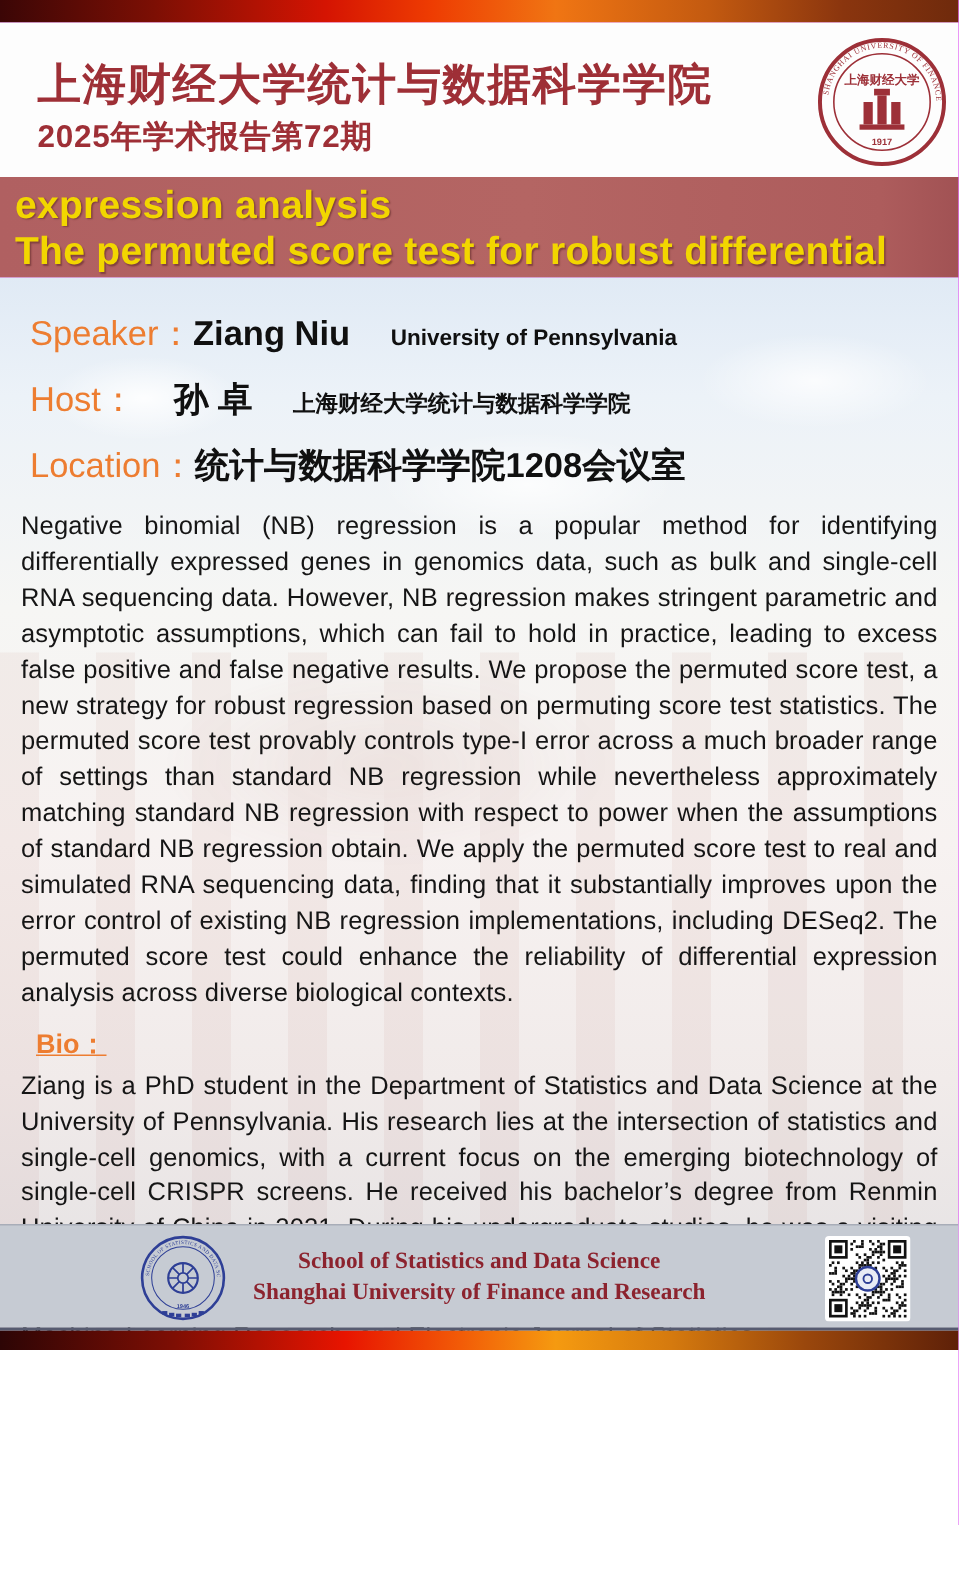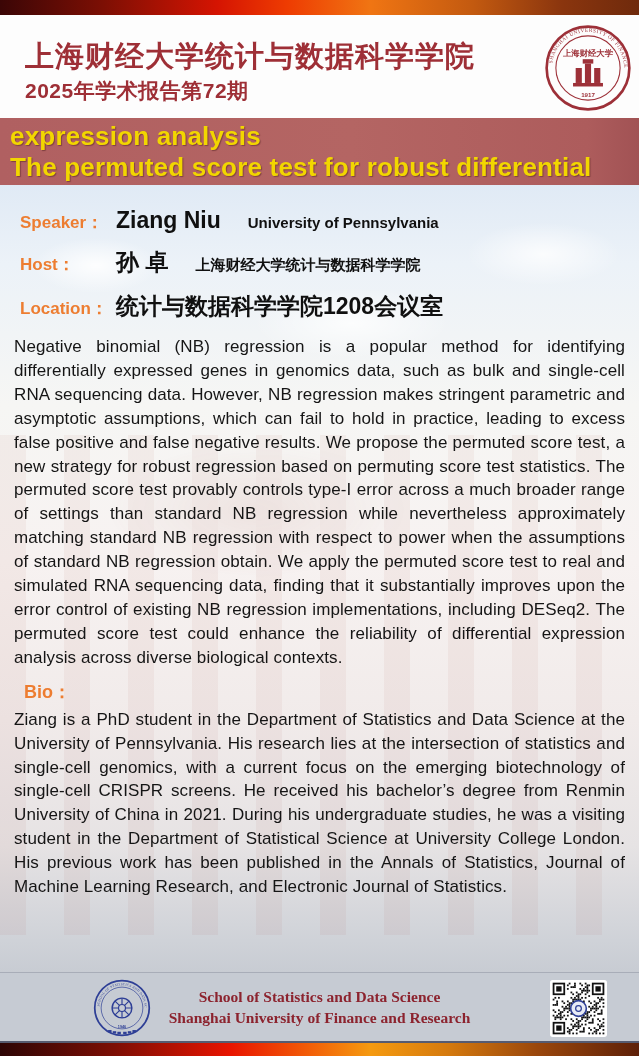--- a/index.html
+++ b/index.html
@@ -1,18 +1,18 @@
 <!DOCTYPE html>
 <html><head>
 <meta charset="utf-8">
 <style>
   * { margin:0; padding:0; box-sizing:border-box; }
   html,body { width:639px; }
   body { font-family:"Liberation Sans", sans-serif; background:#ffffff; }
-  .poster { position:relative; width:639px; height:1056px; overflow:hidden; background:#d946ef; }
+  .poster { position:relative; width:639px; height:900px; overflow:hidden; background:#d946ef; }
 
   
   .top-strip {
     height:15px; width:100%;
     background:linear-gradient(90deg,#3b0606 0%,#7c0f04 16%,#d51402 34%,#ee3c02 45%,#f07513 58%,#c35a10 74%,#8a350e 88%,#6f2a0c 100%);
   }
   .bottom-strip {
     position:absolute; bottom:0; left:0; width:100%; height:15px;
     border-top:2px solid #565b70;
     background:linear-gradient(90deg,#2d0505 0%,#7d0e04 18%,#e81400 36%,#f25b07 48%,#f59a10 58%,#d57a0e 70%,#9a470c 84%,#5e2008 100%);
@@ -56,28 +56,28 @@
       radial-gradient(110px 45px at 85% 30%, rgba(255,255,255,0.8), rgba(255,255,255,0) 70%);
   }
   .bg-building {
     position:absolute; left:0; top:250px; width:100%; height:500px; pointer-events:none; opacity:0.10;
     background:
       radial-gradient(200px 90px at 40% 15%, #a05a4c, rgba(160,90,76,0) 75%),
       repeating-linear-gradient(90deg, rgba(150,60,50,0.55) 0 26px, rgba(150,60,50,0) 26px 64px);
   }
   .info-block { position:relative; margin:8px 0 0 6px; }
   .info-row { display:flex; align-items:baseline; margin-bottom:13px; }
-  .info-label { flex:0 0 96px; font-size:17px; font-weight:bold; color:#ed7d31; }
+  .info-label { flex:0 0 96px; font-size:23px; font-weight:normal; color:#ed7d31; }
   .info-value { font-size:23px; font-weight:bold; color:#101010; }
   .info-value2 { font-size:15px; font-weight:bold; color:#101010; margin-left:27px; }
 
   .section-heading {
     position:relative; font-size:18px; font-weight:bold; color:#ed7d31; margin:9px 0 4px 2px;
   }
-  .section-heading.bio-h { margin-left:10px; margin-top:10px; }
+  .section-heading.bio-h { margin-left:10px; margin-top:10px;text-decoration:underline; }
   .paragraph {
     position:relative; font-size:17px; line-height:23.9px; color:#151515;
     text-align:justify; letter-spacing:0.1px;
   }
 
   
   .footer {
     position:absolute; bottom:15px; left:0; width:100%; height:69px;
     background:#c6cbd3; border-top:1px solid #a8adb8;
   }

